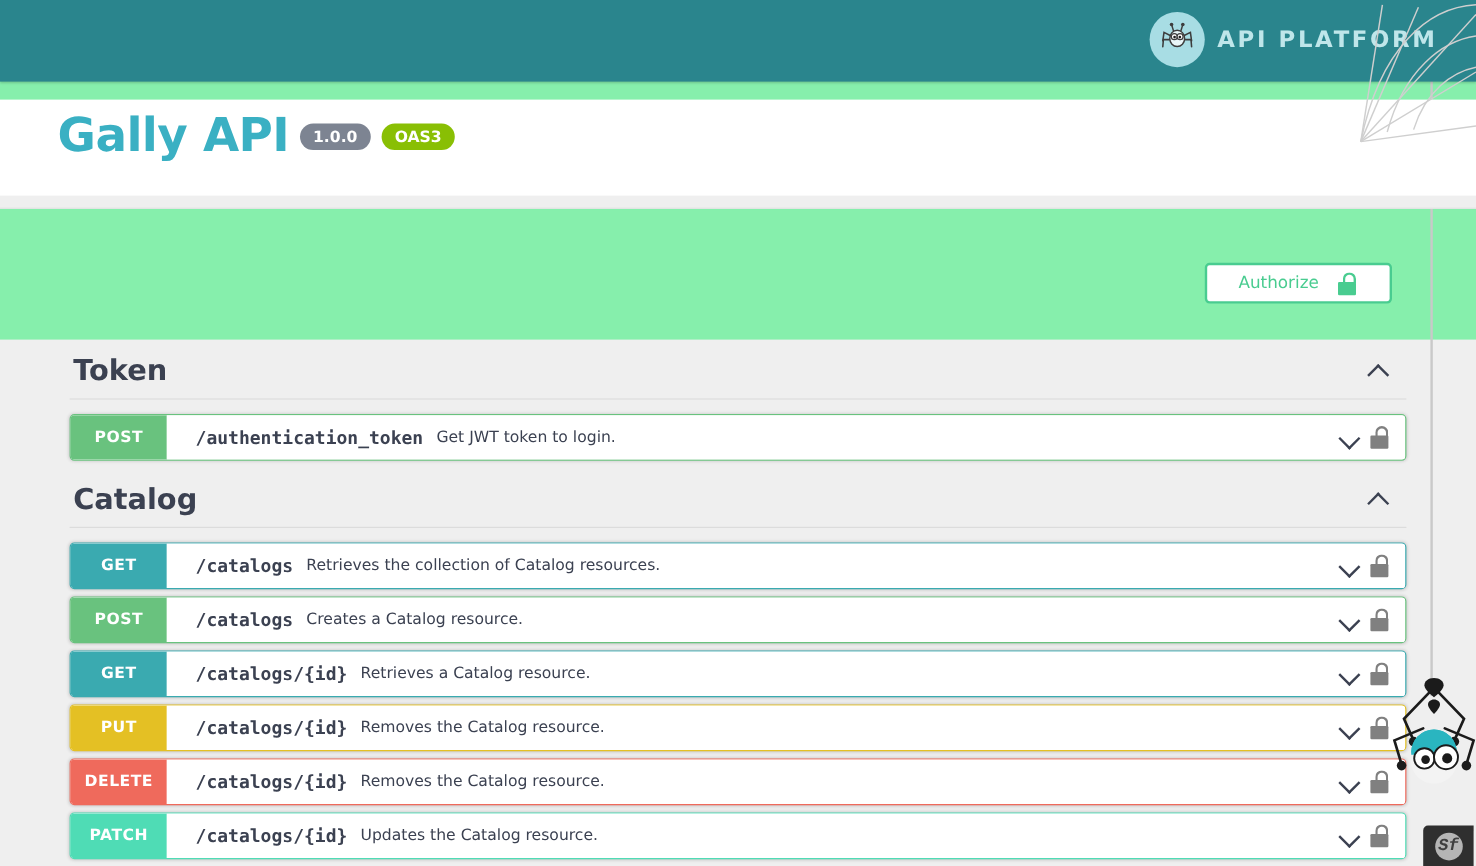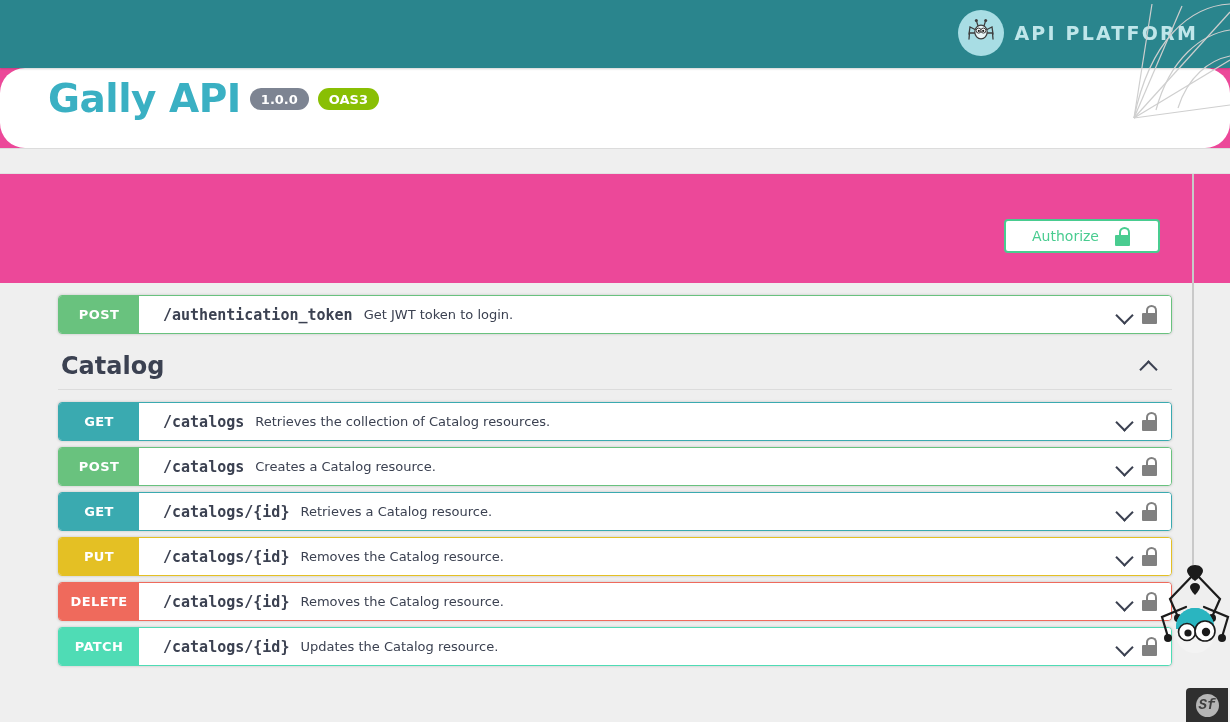--- a/index.html
+++ b/index.html
@@ -4,21 +4,21 @@
 <style>
   * { box-sizing: border-box; }
   html, body {
     margin: 0; padding: 0;
     width: 1230px; height: 722px;
     overflow: hidden;
     background: #ffffff;
     font-family: "Liberation Sans", sans-serif;
   }
 
-  #app { position: relative; width: 1230px; height: 722px; overflow: hidden; background:#ec4899; }
+  #app { position: relative; width: 1230px; height: 722px; overflow: hidden; background:#86efac; }
 
   
   .topbar {
     position: absolute; top: 0; left: 0; width: 1230px; height: 68px;
     background: #2a858d;
     box-shadow: 0 1px 2px rgba(0,0,0,.18);
     z-index: 6;
   }
   .brand {
     position: absolute; right: 32px; top: 10px;
@@ -35,21 +35,21 @@
   }
 
   
   .web { position: absolute; right: 0; top: 0; width: 200px; height: 180px; z-index: 7; pointer-events: none; }
   .thread {
     position: absolute; left: 1192px; top: 0; width: 2px; height: 580px;
     background: #c9c9c9; z-index: 3;
   }
 
   
-  .infowrap { position: absolute; top: 68px; left: 0; width: 1230px; height: 80px; background:#fff; z-index: 5; border-radius: 25px; }
+  .infowrap { position: absolute; top: 83px; left: 0; width: 1230px; height: 80px; background:#fff; z-index: 5; }
   .title-row {
     position: absolute; left: 48px; top: 8px;
     display: flex; align-items: center; gap: 9px;
   }
   .api-title {
     font-size: 39px; font-weight: 700; color: #3ab0c3;
     font-family: "DejaVu Sans", sans-serif; letter-spacing: -0.5px;
   }
   .badge {
     display: inline-flex; align-items: center; justify-content: center;
@@ -255,20 +255,24 @@
     <span class="lbl">Authorize</span>
     <span class="lock green">
       <span class="shackle"></span>
         <span class="bodyb"></span>
     </span>
   </div>
 
   <div class="body-area">
     <div id="tags-root" class="tagblock">
         <div>
+          <div class="tag-header">
+            <span class="tag-name">Token</span>
+            <span class="chev-up"></span>
+          </div>
           <div class="tag-spacer"></div>
           <div class="op-row" style="border-color: rgb(105, 194, 126);">
             <div class="op-method" style="background:#69c27e">POST</div>
             <div class="op-main">
               <span class="op-path">/authentication_token</span>
               <span class="op-desc">Get JWT token to login.</span>
             </div>
             <div class="op-right">
               <span class="chev-dn"></span>
               <span class="lock">

